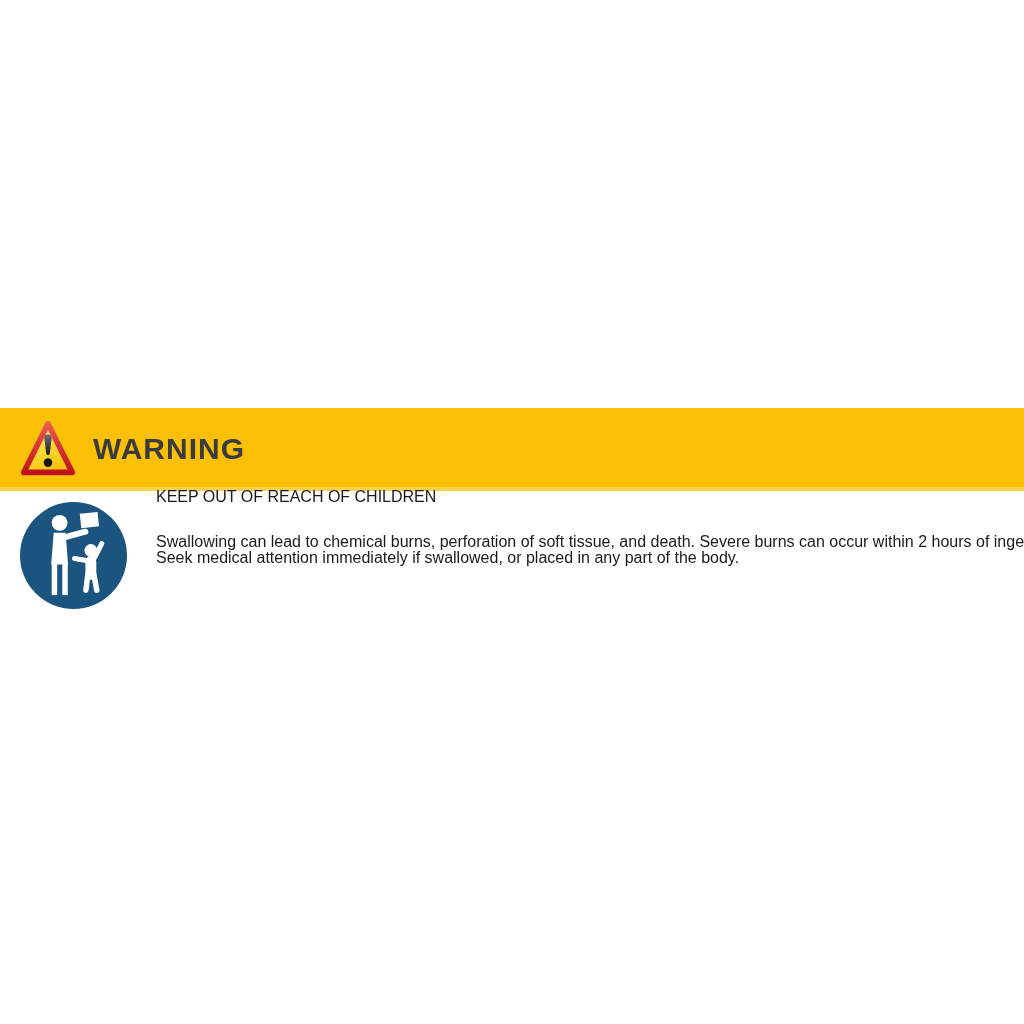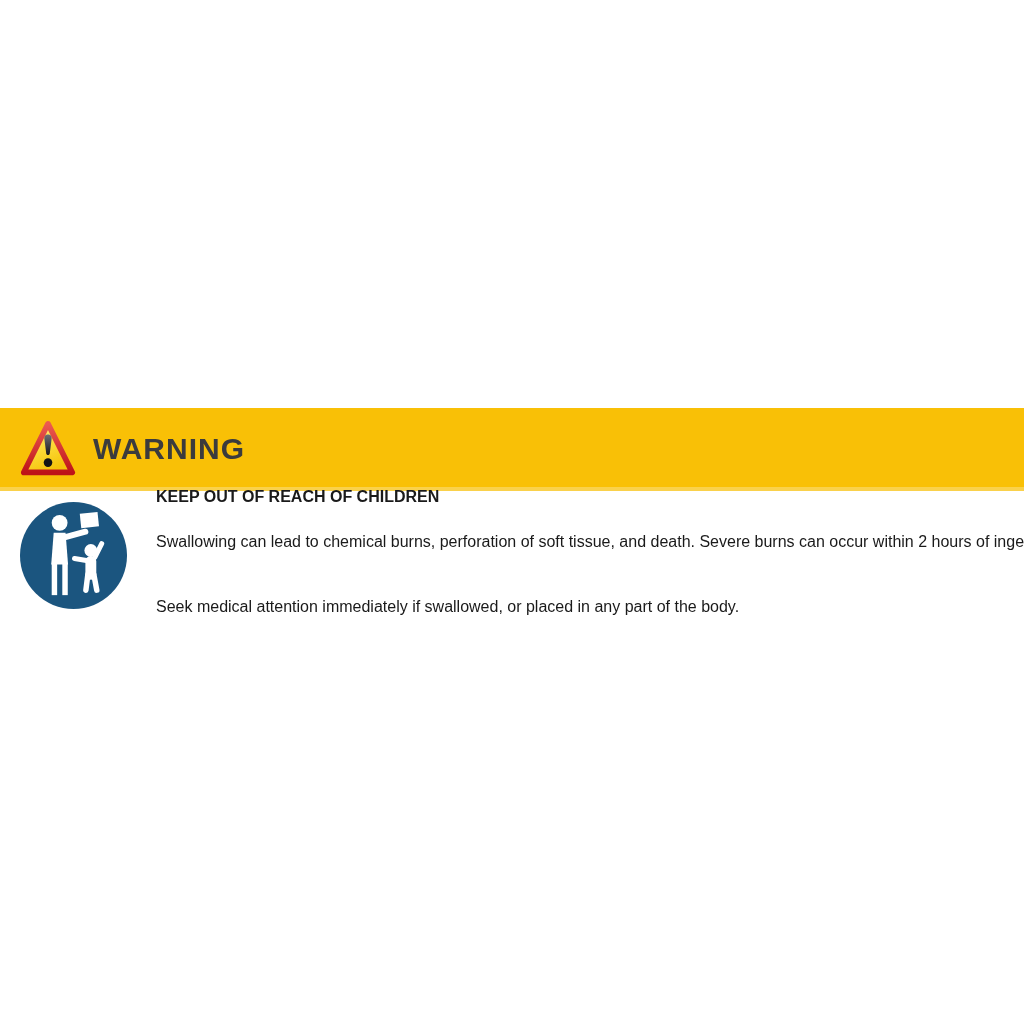--- a/index.html
+++ b/index.html
@@ -50,35 +50,35 @@
     width: 107px; height: 107px;
     display: block;
   }
   .kid-icon svg { width: 100%; height: 100%; display: block; }
   .kid-circle { fill: var(--circle-blue, #1B557F); }
 
   .heading {
     position: absolute;
     left: 156px; top: 488px;
     font-size: 16px;
-    font-weight: bold;
+    font-weight: normal;
     color: var(--body-text, #1A1A1A);
     white-space: nowrap;
     line-height: 1.1;
   }
   .para {
     position: absolute;
     left: 156px;
     font-size: 16px;
     color: var(--body-text, #1A1A1A);
     white-space: nowrap;
     line-height: 1.1;
   }
   .p1 { top: 533px; }
-  .p2 { top: 598px; }
+  .p2 { top: 549px; }
 </style>
 </head>
 <body>
 
 <div class="banner">
   <span class="tri">
     <svg viewBox="0 0 60 66" xmlns="http://www.w3.org/2000/svg" aria-hidden="true">
       <defs>
         <linearGradient id="triFill" x1="0" y1="0" x2="0.45" y2="1">
           <stop offset="0" stop-color="#FFF099"></stop>

